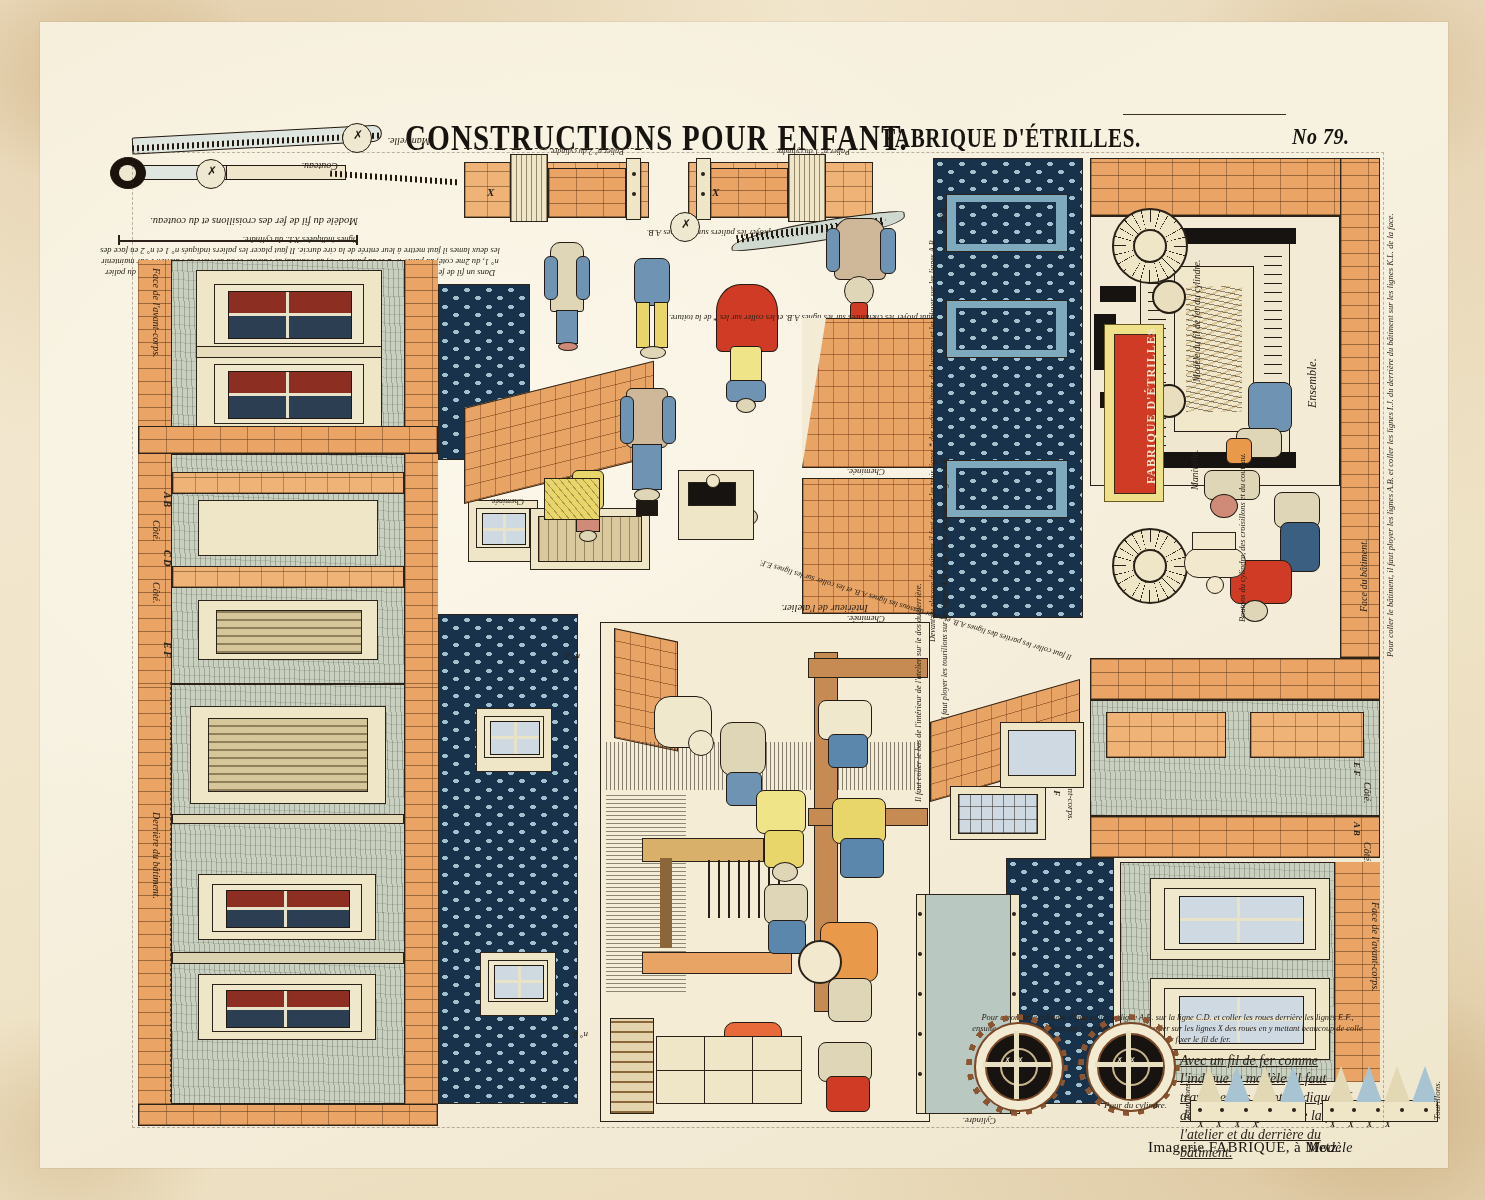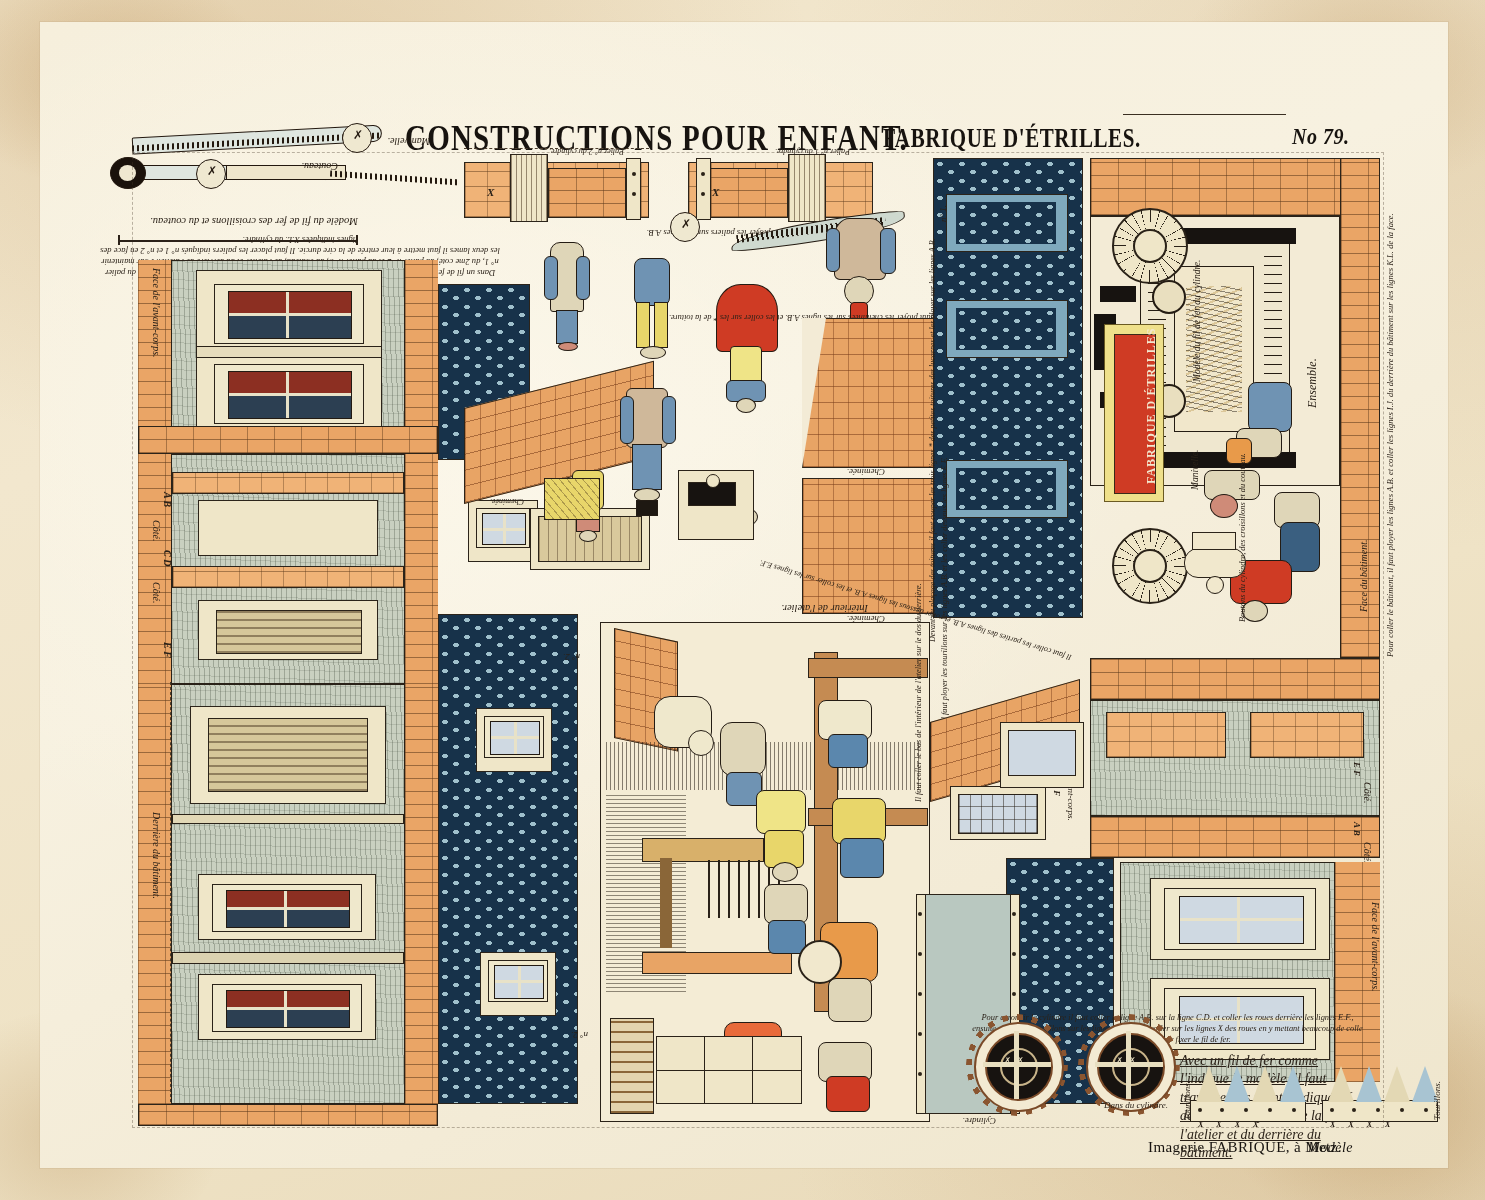--- a/index.html
+++ b/index.html
@@ -554,21 +554,21 @@
       <div class="gear" style="left:0;top:0;width:86px;height:86px;"></div>
       <div class="cross"></div>
       <div class="pc" style="left:30px;top:34px;width:26px;height:10px;color:#efe6c8;font-size:8px;text-align:center;line-height:10px;letter-spacing:6px;">✗✗</div>
     </div>
     <div class="pc" style="left:1046px;top:1000px;width:86px;height:86px;">
       <div class="teeth"></div>
       <div class="gear" style="left:0;top:0;width:86px;height:86px;"></div>
       <div class="cross"></div>
       <div class="pc" style="left:30px;top:34px;width:26px;height:10px;color:#efe6c8;font-size:8px;text-align:center;line-height:10px;letter-spacing:6px;">✗✗</div>
     </div>
-    <div class="lab" style="left:1064px;top:1078px;font-size:9px;">Dans du cylindre.</div>
+    <div class="lab" style="left:1064px;top:1078px;font-size:9px;">Pour du cylindre.</div>
 
     <div class="pc" style="left:1150px;top:1040px;width:116px;height:62px;">
       <div class="pc" style="left:0;top:38px;width:116px;height:22px;background:#efe6c8;border:1px solid #2a2218;"></div>
       <div class="dot" style="left:8px;top:46px;"></div>
         <div class="dot" style="left:30px;top:46px;"></div>
       <div class="dot" style="left:54px;top:46px;"></div>
         <div class="dot" style="left:78px;top:46px;"></div>
       <div class="dot" style="left:102px;top:46px;"></div>
       <div class="pc" style="left:6px;top:4px;width:0;height:0;border-left:13px solid transparent;border-right:13px solid transparent;border-bottom:36px solid #e3d8b4;"></div>
       <div class="pc" style="left:34px;top:4px;width:0;height:0;border-left:13px solid transparent;border-right:13px solid transparent;border-bottom:36px solid #a8c4d2;"></div>

